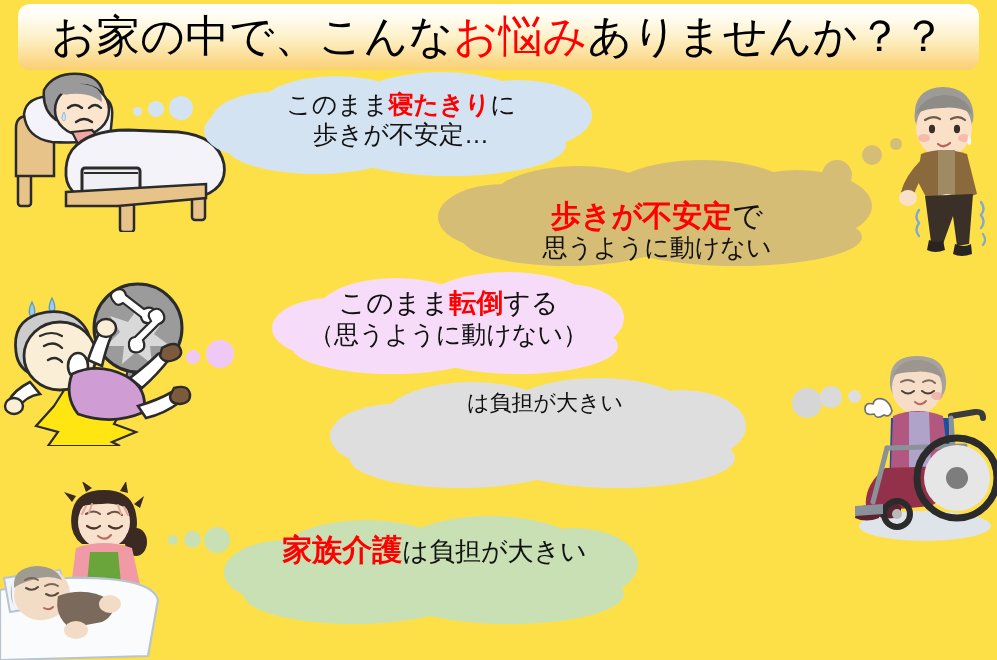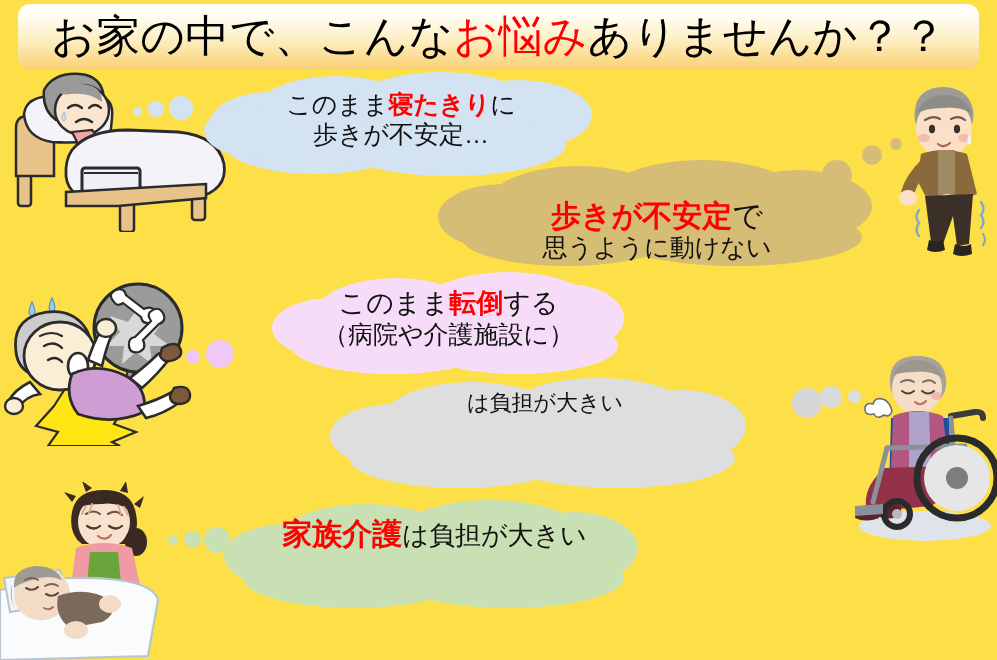--- a/index.html
+++ b/index.html
@@ -90,21 +90,21 @@
   
   #bubble-visit { left: 330px; top: 378px; width: 420px; height: 112px; }
   #bubble-visit .blob { background: #dededf; }
   #bubble-visit .txt {
     left: 55px; top: 12px; width: 320px;
     font-size: 22px;
   }
   #bubble-visit .line2 { font-size: 34px; color: #ff0000; font-weight: bold; }
 
   
-  #bubble-family { left: 224px; top: 500px; width: 420px; height: 110px; text-decoration: underline; }
+  #bubble-family { left: 224px; top: 516px; width: 420px; height: 110px; text-decoration: underline; }
   #bubble-family .blob { background: #c9e0b4; }
   #bubble-family .txt {
     left: 38px; top: 16px; width: 345px;
     font-size: 26px;
   }
   #bubble-family .line1 .red { font-size: 30px; }
 
   
   .illus { position: absolute; }
 
@@ -290,21 +290,21 @@
     <div class="blob" style="left:4px;   top:26px; width:120px; height:60px;"></div>
     <div class="blob" style="left:48px;  top:6px;  width:160px; height:72px;"></div>
     <div class="blob" style="left:150px; top:0px;  width:180px; height:76px;"></div>
     <div class="blob" style="left:240px; top:12px; width:116px; height:68px;"></div>
     <div class="blob" style="left:24px;  top:48px; width:200px; height:54px;"></div>
     <div class="blob" style="left:150px; top:46px; width:200px; height:56px;"></div>
     <div class="txt">
       <div class="line1">
         <span>このまま</span><span class="red">転倒</span><span>する</span>
       </div>
-      <div class="line2">（病院や介護施設に）</div>
+      <div class="line2">（思うように動けない）</div>
     </div>
   </div>
   <div class="dot" style="left:206px; top:340px; width:28px; height:28px; background:#f0c8f5;"></div>
   <div class="dot" style="left:186px; top:350px; width:14px; height:14px; background:#f0c8f5;"></div>
 
   <div class="cloud" id="bubble-visit">
     <div class="blob" style="left:0px;   top:26px; width:130px; height:64px;"></div>
     <div class="blob" style="left:52px;  top:4px;  width:180px; height:78px;"></div>
     <div class="blob" style="left:168px; top:0px;  width:200px; height:82px;"></div>
     <div class="blob" style="left:288px; top:12px; width:128px; height:72px;"></div>

